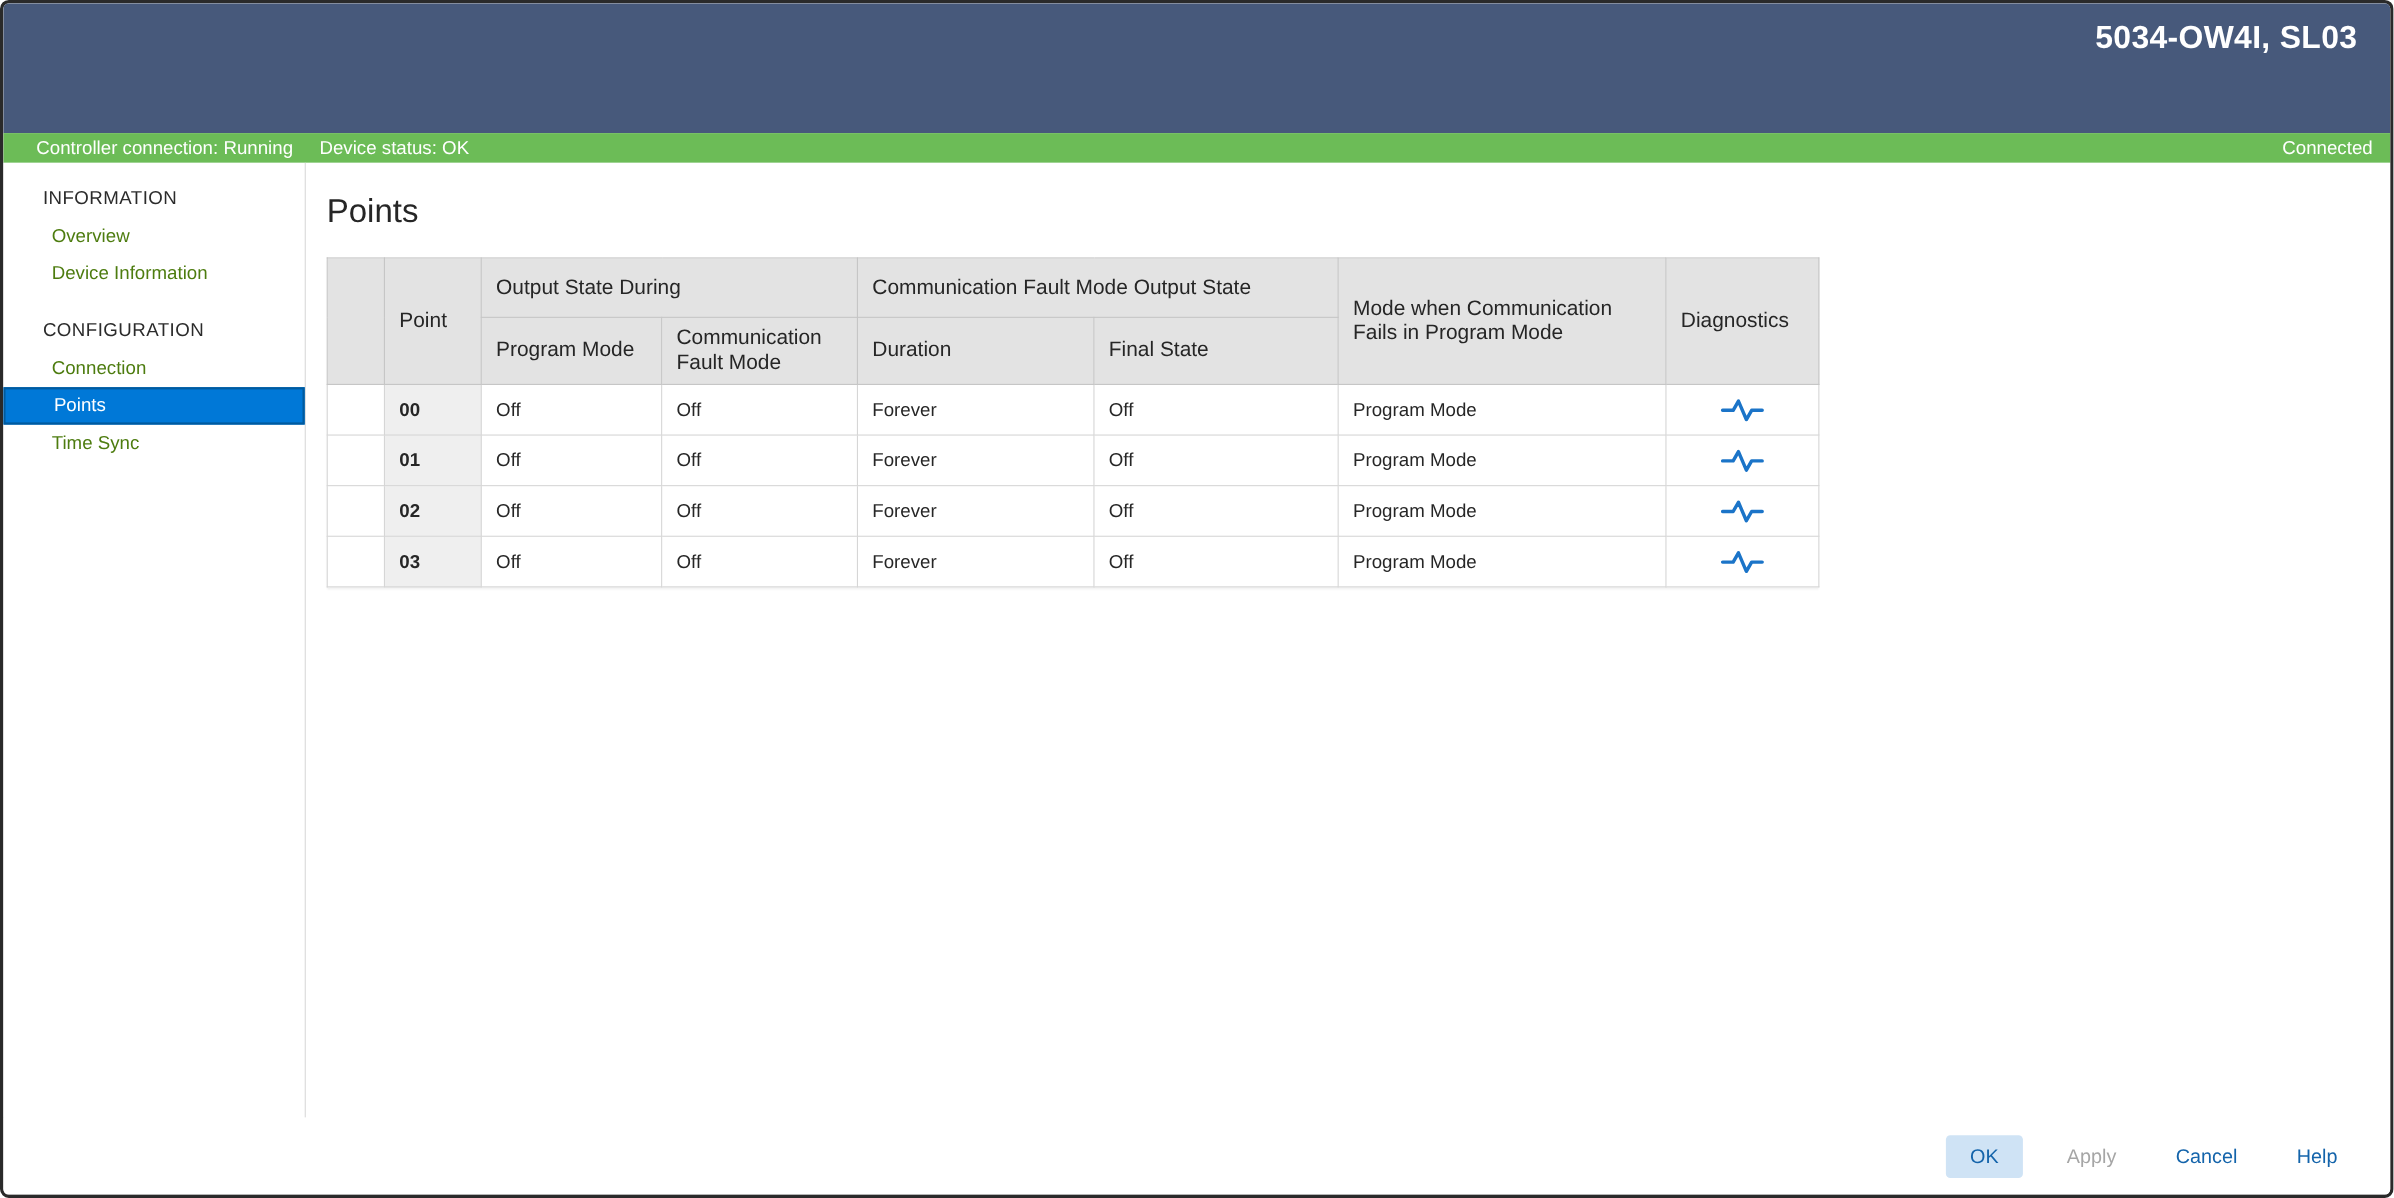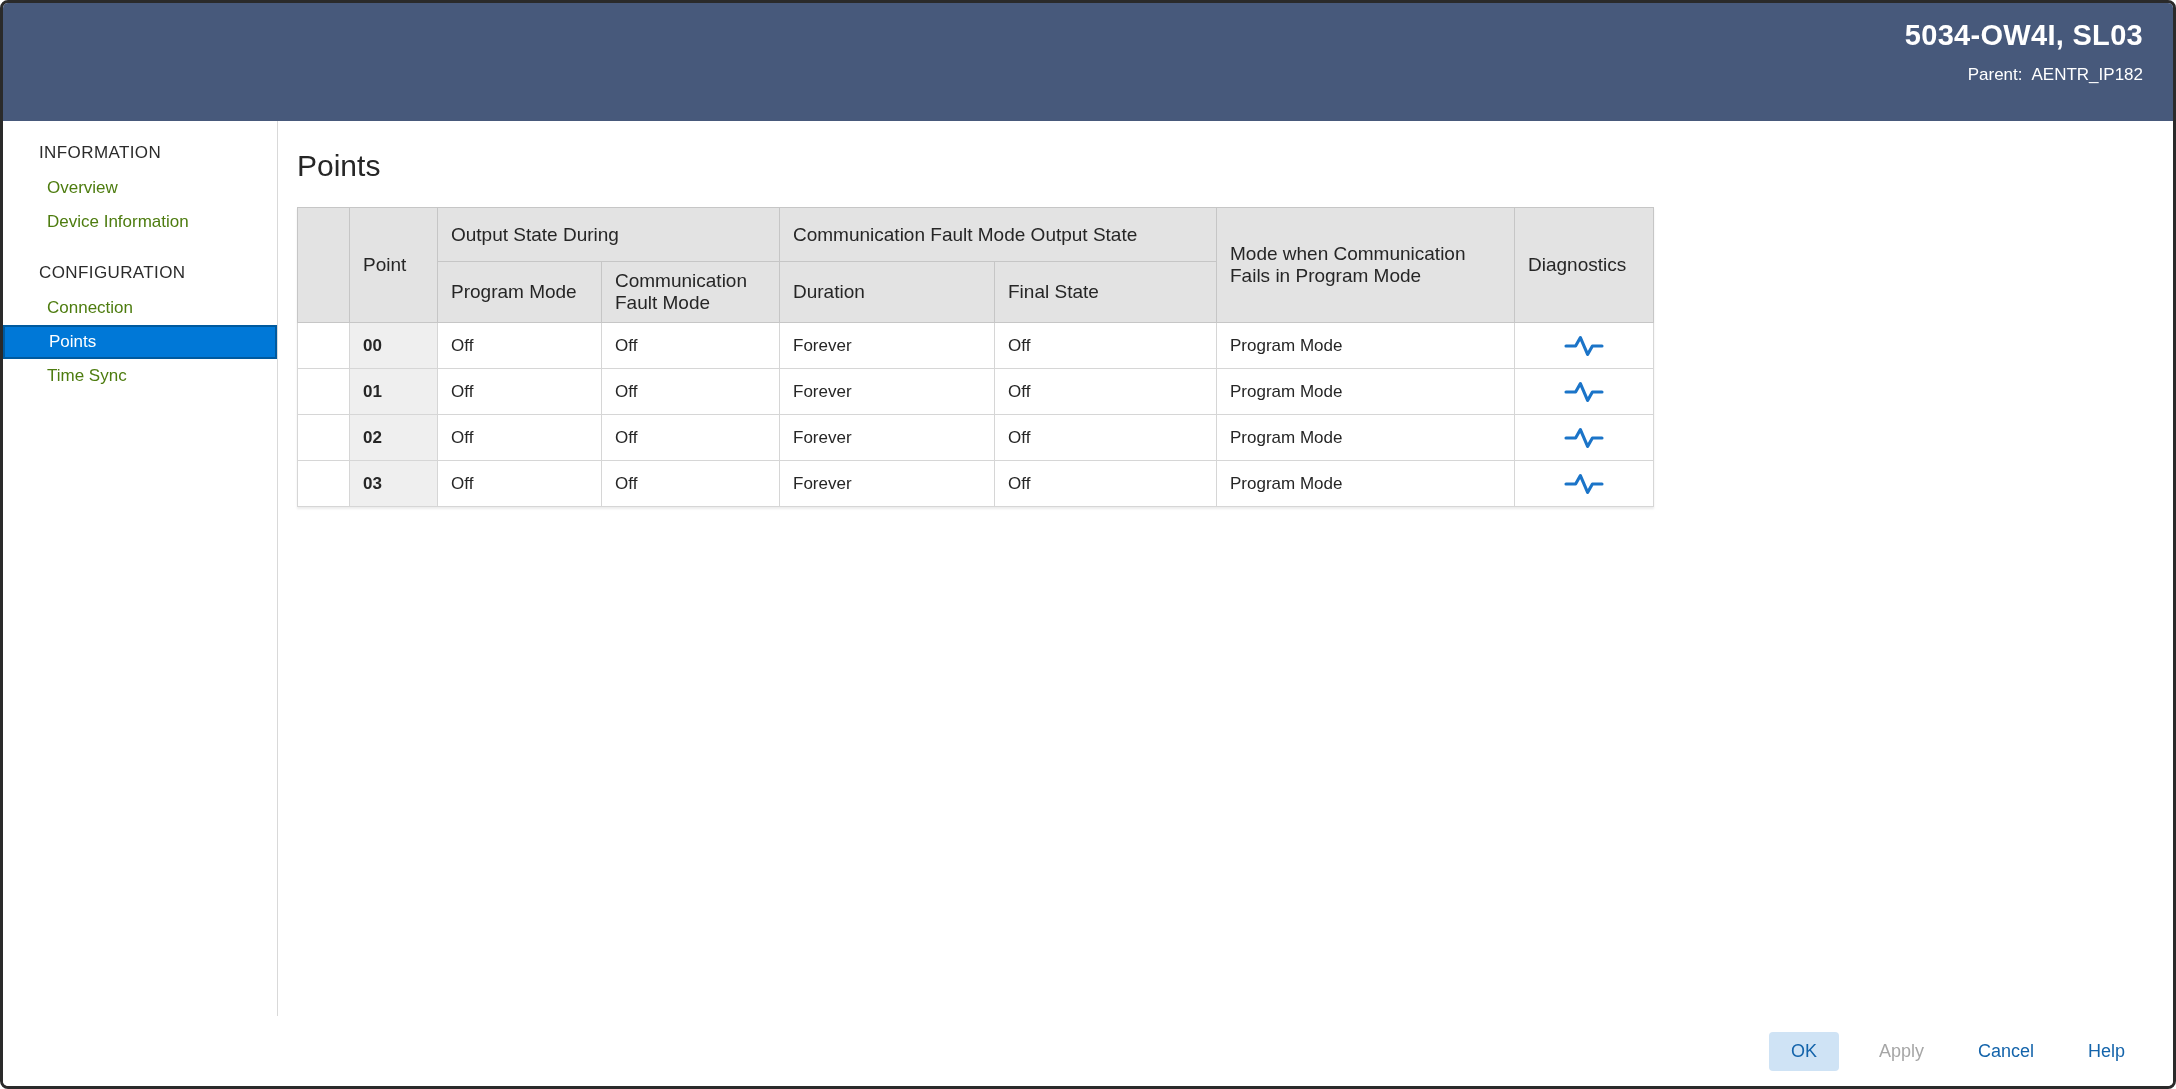--- a/index.html
+++ b/index.html
@@ -166,25 +166,29 @@
     cursor: default;
   }
 </style>
 </head>
 <body>
 
 <div class="window">
 
   <header class="titlebar">
     <div class="title">5034-OW4I, SL03</div>
-    <div class="meta-line">
-      <span>Parent:</span><span class="meta-value">AENTR_IP182</span>
+  </header>
+
+  <div class="statusbar">
+    <div class="status-left">
+      <span>Controller connection: Running</span>
+      <span>Device status: OK</span>
     </div>
-  </header>
-
+    <span>Connected</span>
+  </div>
 
   <div class="body-row">
 
     <nav class="sidebar">
       <div class="section-label">INFORMATION</div>
       <div class="nav-item">Overview</div>
       <div class="nav-item">Device Information</div>
 
       <div class="section-label second">CONFIGURATION</div>
       <div class="nav-item">Connection</div>

